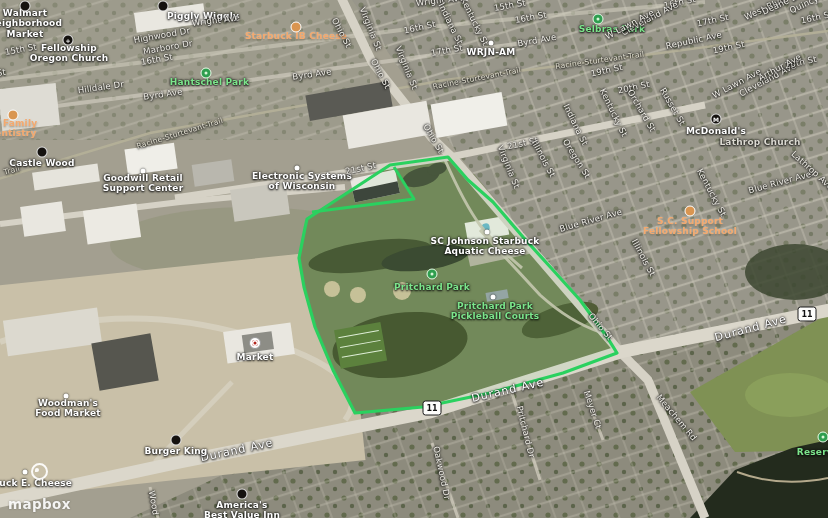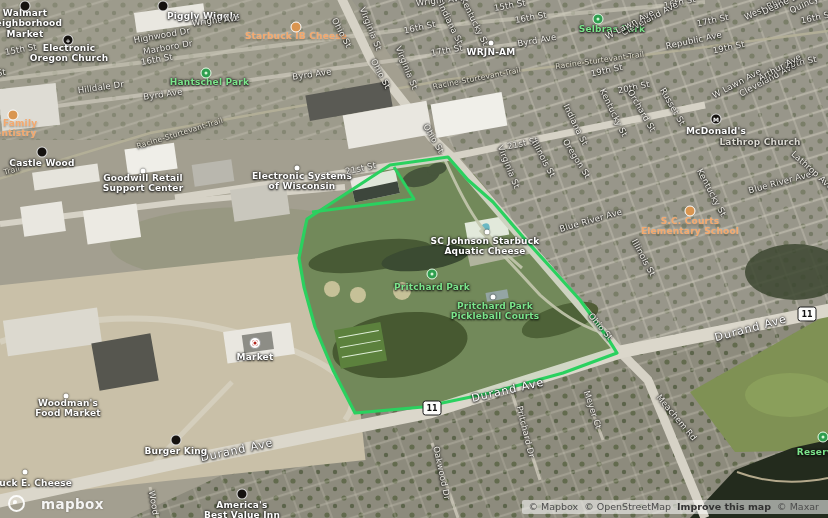--- a/index.html
+++ b/index.html
@@ -24,21 +24,21 @@
   .icon-orange{width:11px;height:11px;background:#d99550;border:1.5px solid #fff;}
   .icon-dot{width:5px;height:5px;background:#fff;box-shadow:0 0 2px rgba(0,0,0,.9);}
   .icon-target{width:12px;height:12px;background:#fff;border:1px solid #999;}
   .icon-target:after{content:"";width:6px;height:6px;border-radius:50%;background:#b3261e;
                      box-shadow:inset 0 0 0 1.5px #fff,inset 0 0 0 3px #b3261e;}
   .shield{position:absolute;width:17px;height:13px;background:#fdfdfb;border:1.6px solid #1a1a1a;
           border-radius:3px;color:#111;font-size:8px;font-weight:bold;display:flex;
           align-items:center;justify-content:center;font-family:"DejaVu Sans",sans-serif;}
   #logo{position:absolute;left:8px;bottom:6px;display:flex;align-items:center;gap:16px;
         color:rgba(255,255,255,.92);font-weight:bold;font-size:13.5px;letter-spacing:.4px;
-        text-shadow:0 0 2px rgba(0,0,0,.35);}
+        text-shadow:0 0 2px rgba(0,0,0,.35);flex-direction:column;}
   #logo .ring{width:13px;height:13px;border:2.2px solid rgba(255,255,255,.92);border-radius:50%;
         position:relative;}
   #logo .ring:after{content:"";position:absolute;left:2.5px;top:2.5px;width:4px;height:4px;
         background:rgba(255,255,255,.92);border-radius:50% 50% 50% 0;}
   #attrib{position:absolute;right:0;bottom:4px;background:rgba(255,255,255,.55);
           padding:1px 6px 2px 6px;font-size:9.5px;color:#4c4c4c;border-radius:2px 0 0 2px;}
   #attrib span{margin-right:3px;}
   #attrib .bold{font-weight:bold;color:#333;}
 </style>
 </head>
@@ -209,21 +209,21 @@
       <div class="lbl " style="position: absolute; left: 157px; top: 60px; transform: translate(-50%, -50%) rotate(-10deg);">
         <div>16th St</div>
       </div>
       <div class="lbl " style="position: absolute; left: 21px; top: 50px; transform: translate(-50%, -50%) rotate(-10deg);">
         <div>15th St</div>
       </div>
       <div class="lbl " style="position: absolute; left: -10px; top: 75px; transform: translate(-50%, -50%) rotate(-8deg);">
         <div>16th St</div>
       </div>
       <div class="lbl poi" style="position: absolute; left: 69px; top: 53px; transform: translate(-50%, -50%);">
-        <div>Electronic</div>
+        <div>Fellowship</div>
         <div>Oregon Church</div>
       </div>
       <div class="lbl " style="position: absolute; left: 510px; top: 6px; transform: translate(-50%, -50%) rotate(-10deg);">
         <div>15th St</div>
       </div>
       <div class="lbl " style="position: absolute; left: 420px; top: 28px; transform: translate(-50%, -50%) rotate(-12deg);">
         <div>16th St</div>
       </div>
       <div class="lbl " style="position: absolute; left: 531px; top: 18px; transform: translate(-50%, -50%) rotate(-10deg);">
         <div>16th St</div>
@@ -390,22 +390,22 @@
       <div class="lbl " style="position: absolute; left: 812px; top: 171px; transform: translate(-50%, -50%) rotate(42deg);">
         <div>Lathrop Ave</div>
       </div>
       <div class="lbl " style="position: absolute; left: 591px; top: 221px; transform: translate(-50%, -50%) rotate(-16deg);">
         <div>Blue River Ave</div>
       </div>
       <div class="lbl " style="position: absolute; left: 780px; top: 183px; transform: translate(-50%, -50%) rotate(-15deg);">
         <div>Blue River Ave</div>
       </div>
       <div class="lbl poi orange" style="position: absolute; left: 690px; top: 226px; transform: translate(-50%, -50%);">
-        <div>S.C. Courts</div>
-        <div>Elementary School</div>
+        <div>S.C. Support</div>
+        <div>Fellowship School</div>
       </div>
       <div class="lbl poi" style="position: absolute; left: 485px; top: 246px; transform: translate(-50%, -50%);">
         <div>SC Johnson Starbuck</div>
         <div>Aquatic Cheese</div>
       </div>
       <div class="lbl poi green" style="position: absolute; left: 432px; top: 287px; transform: translate(-50%, -50%);">
         <div>Pritchard Park</div>
       </div>
       <div class="lbl poi green" style="position: absolute; left: 495px; top: 311px; transform: translate(-50%, -50%);">
         <div>Pritchard Park</div>
@@ -482,19 +482,13 @@
       <div class="icon icon-green" style="position: absolute; left: 823px; top: 437px; transform: translate(-50%, -50%);"></div>
       <div class="shield" style="position: absolute; left: 432px; top: 408px; transform: translate(-50%, -50%);">11</div>
       <div class="shield" style="position: absolute; left: 807px; top: 314px; transform: translate(-50%, -50%);">11</div>
     </div>
 
   <div id="logo">
     <span class="ring"></span>
     <span>mapbox</span>
   </div>
 
-  <div id="attrib">
-    <span>© Mapbox</span>
-    <span>© OpenStreetMap</span>
-    <span class="bold">Improve this map</span>
-    <span>© Maxar</span>
-  </div>
 </div>
 
 </body></html>

